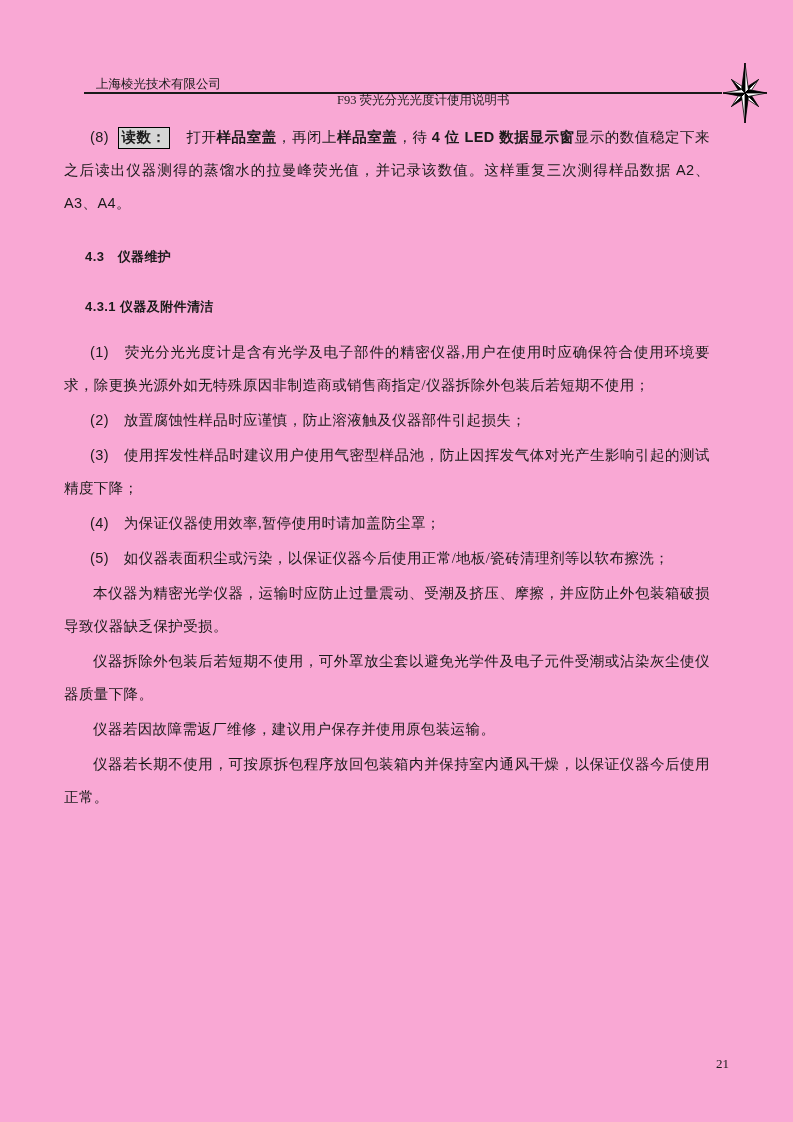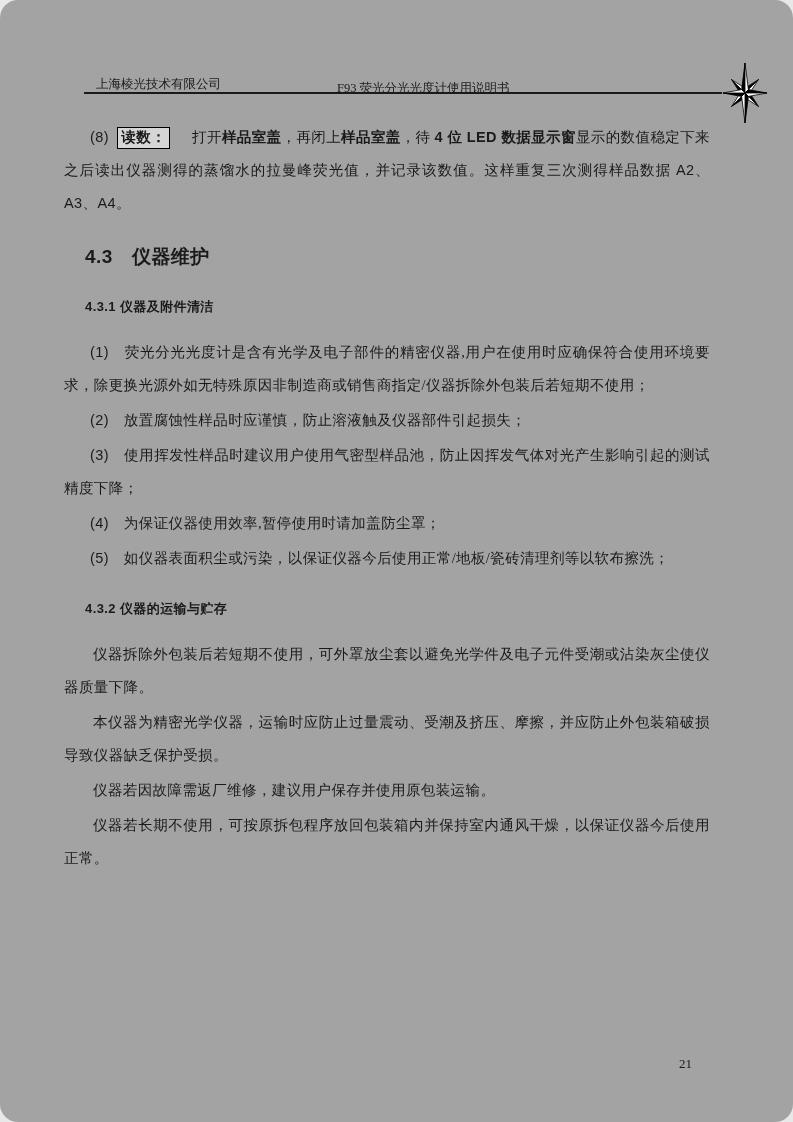--- a/index.html
+++ b/index.html
@@ -1,60 +1,59 @@
 <!DOCTYPE html>
 <html><head>
 <meta charset="utf-8">
 <title>Manual Page</title>
 <style>
   html,body{margin:0;padding:0;background:#e8e8e8;}
   .page{
     position:relative;
     width:793px;height:1122px;
     margin:0 auto;
-    background:#a3a3a3;
+    background:#f9a8d4;
     font-family:"Liberation Serif",serif;
     color:#1a1a1a;
     overflow:hidden;
-    border-radius:18px;
   }
   
   .hdr{position:absolute;top:76px;left:64px;width:646px;height:18px;font-size:12.5px;line-height:16px;}
   .hdr-company{position:absolute;left:32px;top:0;}
-  .hdr-title{position:absolute;left:273px;top:4px;}
+  .hdr-title{position:absolute;left:273px;top:16px;}
   .hdr-rule{position:absolute;top:92px;left:84px;width:638px;border-top:2px solid #1a1a1a;}
   .logo{position:absolute;left:721px;top:62px;width:48px;height:62px;}
   
   .doc-body{
     position:absolute;top:121px;left:64px;width:646px;
     font-size:14.5px;line-height:33px;letter-spacing:0.4px;
     text-align:justify;
   }
   .para{margin:0;text-align:justify;-moz-text-align-last:left;text-align-last:left;}
   .para + .para{margin-top:2px;}
   .ind-item{text-indent:26px;}
   .ind-para{text-indent:29px;}
   .h2,.h3{
     font-family:"Liberation Sans",sans-serif;font-weight:bold;
     padding-left:21px;line-height:22px;text-align:left;
   }
-  .h2{font-size:19px;margin:26px 0 28px;}
+  .h2{font-size:13px;margin:26px 0 28px;}
   .h3{font-size:13px;margin:23px 0 18px;}
   .seg-num{font-family:"Liberation Sans",sans-serif;}
   .seg-b{font-family:"Liberation Sans",sans-serif;font-weight:bold;}
   .seg-l{font-family:"Liberation Sans",sans-serif;}
   .seg-bl{font-family:"Liberation Sans",sans-serif;font-weight:bold;}
   .seg-box{
     font-family:"Liberation Sans",sans-serif;font-weight:bold;
     background:#d6d6d6;border:1px solid #000;
-    padding:0 3px 1px 3px;margin:0 22px 0 4px;
+    padding:0 3px 1px 3px;margin:0 16px 0 4px;
     text-indent:0;display:inline-block;line-height:19px;
   }
   
-  .pageno{position:absolute;top:1056px;left:679px;font-size:13px;}
+  .pageno{position:absolute;top:1056px;left:716px;font-size:13px;}
 </style>
 </head>
 <body>
 
 <div class="page">
 
   <div class="hdr">
     <span class="hdr-company">上海棱光技术有限公司</span>
     <span class="hdr-title">F93 荧光分光光度计使用说明书</span>
   </div>
@@ -83,22 +82,21 @@
 
   <main class="doc-body" id="doc-body">
       <p class="para ind-item"><span class="seg-num">(8) </span><span class="seg-box">读数：</span><span class="seg-n">打开</span><span class="seg-b">样品室盖</span><span class="seg-n">，再闭上</span><span class="seg-b">样品室盖</span><span class="seg-n">，待 </span><span class="seg-b">4 位 LED 数据显示窗</span><span class="seg-n">显示的数值稳定下来之后读出仪器测得的蒸馏水的拉曼峰荧光值，并记录该数值。这样重复三次测得样品数据 </span><span class="seg-l">A2、A3、A4</span><span class="seg-n">。</span></p>
       <div class="h2">4.3　仪器维护</div>
       <div class="h3">4.3.1 仪器及附件清洁</div>
       <p class="para ind-item"><span class="seg-num">(1)　</span><span class="seg-n">荧光分光光度计是含有光学及电子部件的精密仪器,用户在使用时应确保符合使用环境要求，除更换光源外如无特殊原因非制造商或销售商指定/仪器拆除外包装后若短期不使用；</span></p>
       <p class="para ind-item"><span class="seg-num">(2)　</span><span class="seg-n">放置腐蚀性样品时应谨慎，防止溶液触及仪器部件引起损失；</span></p>
       <p class="para ind-item"><span class="seg-num">(3)　</span><span class="seg-n">使用挥发性样品时建议用户使用气密型样品池，防止因挥发气体对光产生影响引起的测试精度下降；</span></p>
       <p class="para ind-item"><span class="seg-num">(4)　</span><span class="seg-n">为保证仪器使用效率,暂停使用时请加盖防尘罩；</span></p>
       <p class="para ind-item"><span class="seg-num">(5)　</span><span class="seg-n">如仪器表面积尘或污染，以保证仪器今后使用正常/地板/瓷砖清理剂等以软布擦洗；</span></p>
-      <div class="h3">4.3.2 仪器的运输与贮存</div>
+      <p class="para ind-para"><span class="seg-n">本仪器为精密光学仪器，运输时应防止过量震动、受潮及挤压、摩擦，并应防止外包装箱破损导致仪器缺乏保护受损。</span></p>
       <p class="para ind-para"><span class="seg-n">仪器拆除外包装后若短期不使用，可外罩放尘套以避免光学件及电子元件受潮或沾染灰尘使仪器质量下降。</span></p>
-      <p class="para ind-para"><span class="seg-n">本仪器为精密光学仪器，运输时应防止过量震动、受潮及挤压、摩擦，并应防止外包装箱破损导致仪器缺乏保护受损。</span></p>
       <p class="para ind-para"><span class="seg-n">仪器若因故障需返厂维修，建议用户保存并使用原包装运输。</span></p>
       <p class="para ind-para"><span class="seg-n">仪器若长期不使用，可按原拆包程序放回包装箱内并保持室内通风干燥，以保证仪器今后使用正常。</span></p>
     </main>
 
   <div class="pageno">21</div>
 
 </div>
 
 </body></html>

